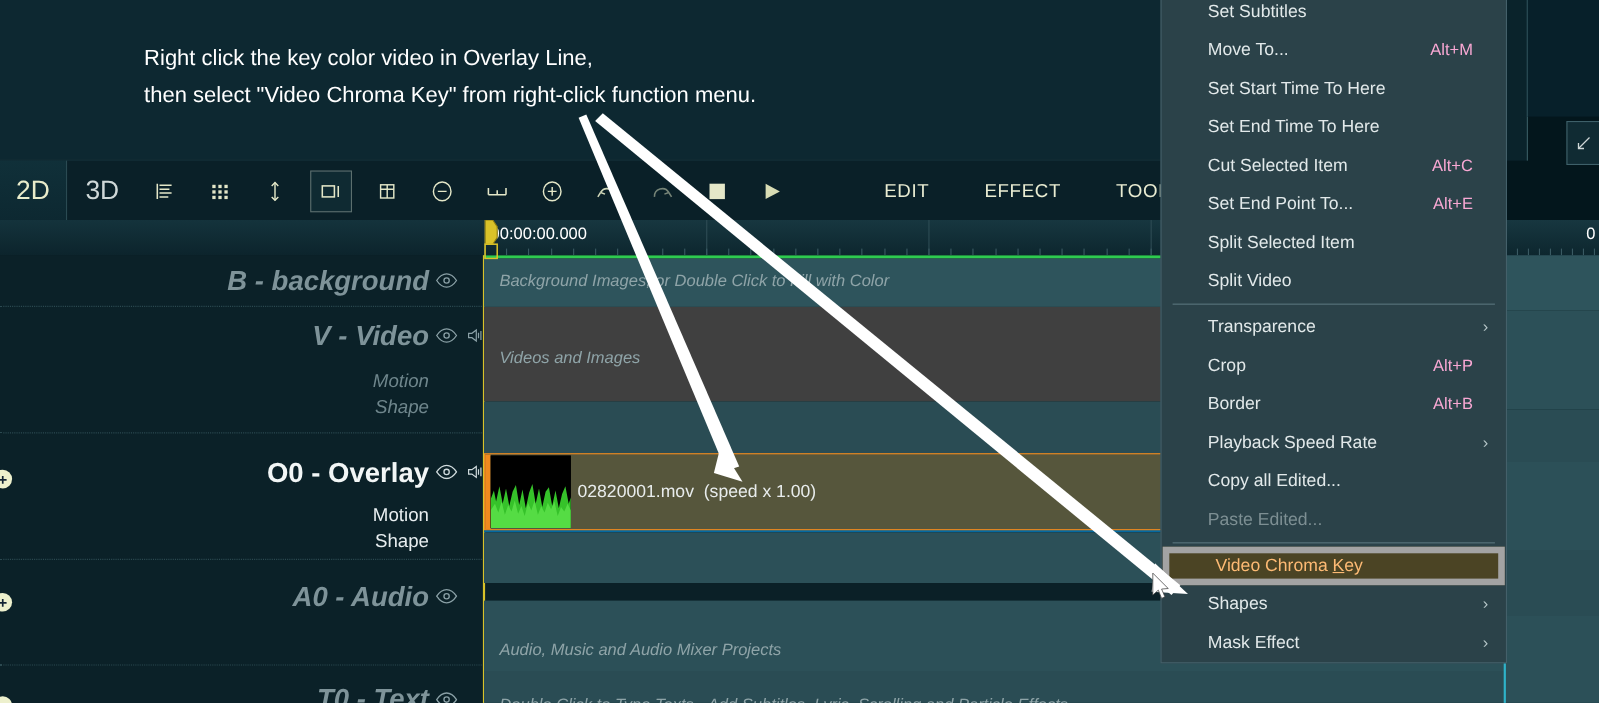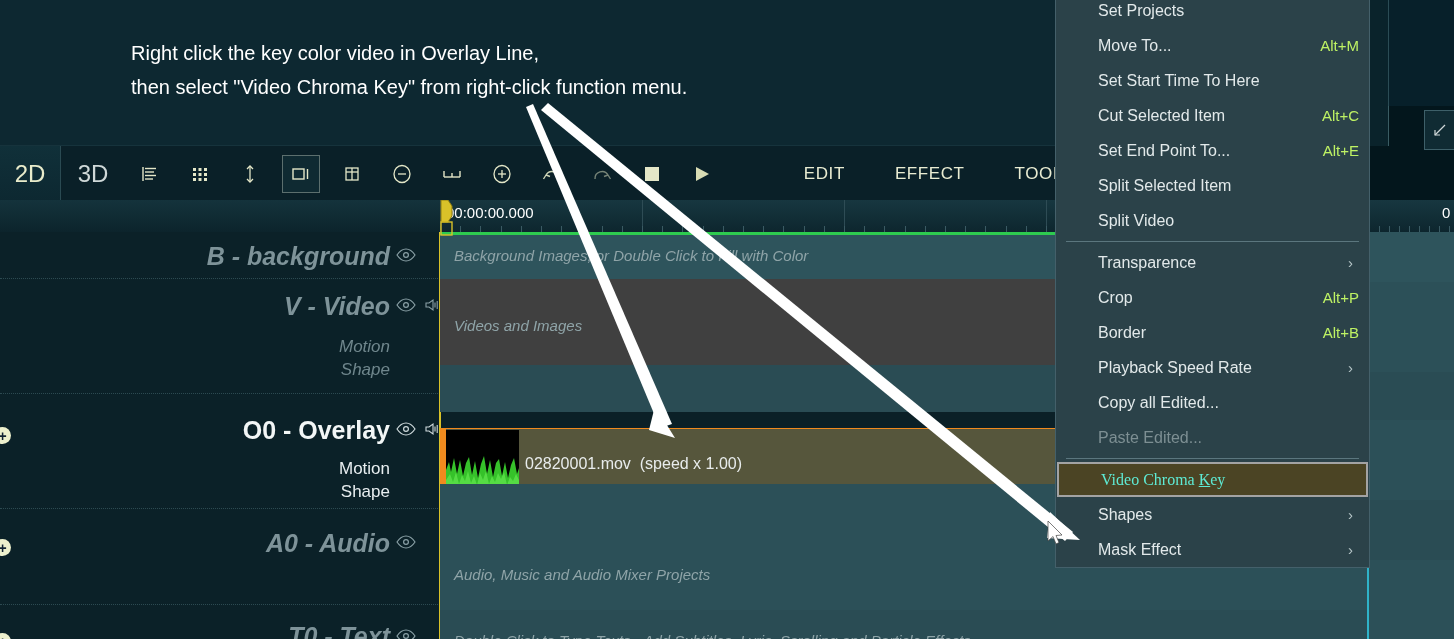--- a/index.html
+++ b/index.html
@@ -149,28 +149,27 @@
     position:absolute;left:1055px;top:-8px;width:313px;
     background:#2b4249;
     border:1px solid #44606a;
     z-index:40;
     font-size:16px;
   }
   .ctx-item{
     position:relative;height:35px;display:flex;align-items:center;
     padding:0 14px 0 42px;color:#e2e9ea;box-sizing:border-box;
   }
-  .ctx-item .acc{position:absolute;right:10px;color:#bef264;font-size:15px;}
+  .ctx-item .acc{position:absolute;right:30px;color:#f9a8d4;font-size:15px;}
   .ctx-item .arw{position:absolute;right:16px;color:#b6c6c8;font-size:15px;}
   .ctx-item.disabled{color:#7d8f93;}
   .ctx-sep{height:1px;background:#5b767e;margin:3px 10px;}
   .ctx-item.hl{
-    background:#4b4424;border:2px solid #a3a3a3;color:#5eead4;
+    background:#4b4424;border:6px solid #a3a3a3;color:#fdba74;
     margin:0 1px;
-    font-family:Liberation Serif, serif;
   }
   .ctx-item.hl u{text-decoration:underline;}
 
   
   #arrows{position:absolute;left:0;top:0;width:1454px;height:639px;pointer-events:none;z-index:50;}
 
   .cursor-ptr{position:absolute;left:1047px;top:520px;z-index:60;}
 </style>
 </head>
 <body>
@@ -463,21 +462,21 @@
     <div class="tl-row" style="top:3px;height:44px;background:#2e545c;">
       <div class="tl-ph" style="top:12px;">Background Images, or Double Click to Fill with Color</div>
     </div>
 
     <div class="tl-row" style="top:47px;height:86px;background:#404040;">
       <div class="tl-ph" style="top:38px;">Videos and Images</div>
     </div>
 
     <div class="tl-row" style="top:133px;height:47px;background:#2a4c54;"></div>
 
-    <div class="tl-row" style="top:196px;height:72px;background:#bef264;text-align:right;">
+    <div class="tl-row" style="top:180px;height:72px;background:#0369a1;text-align:right;">
       <div class="clip" style="left:0;top:0;width:1014px;height:70px;">
         <div class="clip-grip"></div>
         <div class="clip-thumb">
           <svg width="73" height="66" viewBox="0 0 73 66" preserveAspectRatio="none">
             <rect width="73" height="66" fill="#000000"></rect>
             <g fill="#36c22a">
               <path d="M0 66 L0 40 L3 32 L5 42 L8 28 L11 44 L14 30 L17 46 L20 33 L23 27 L26 45 L29 31 L32 48 L35 34 L38 26 L41 44 L44 30 L47 47 L50 33 L53 29 L56 46 L59 32 L62 48 L65 35 L68 28 L71 44 L73 38 L73 66 Z"></path>
             </g>
             <g fill="#5ae049" opacity="0.85">
               <path d="M0 66 L0 50 L4 44 L7 52 L10 42 L13 54 L16 45 L19 51 L22 41 L25 53 L28 46 L31 55 L34 43 L37 50 L40 41 L43 54 L46 46 L49 52 L52 43 L55 49 L58 42 L61 55 L64 47 L67 51 L70 44 L73 50 L73 66 Z"></path>
@@ -486,21 +485,21 @@
         </div>
         <div class="clip-name">
           <span>02820001.mov</span>&nbsp;
           <span>(speed x 1.00)</span>
         </div>
       </div>
     </div>
 
     <div class="tl-row" style="top:252px;height:46px;background:#2c5058;"></div>
 
-    <div class="tl-row" style="top:298px;height:80px;background:#2c5058;text-align:center;">
+    <div class="tl-row" style="top:314px;height:80px;background:#2c5058;text-align:center;">
       <div class="tl-ph" style="top:36px;">Audio, Music and Audio Mixer Projects</div>
     </div>
 
     <div class="tl-row" style="top:378px;height:29px;background:#2a4c54;">
       <div class="tl-ph" style="top:22px;">Double Click to Type Texts - Add Subtitles, Lyric, Scrolling and Particle Effects</div>
     </div>
   </div>
 
   <div class="far-panel"></div>
   <div class="far-box1"></div>
@@ -529,28 +528,31 @@
   <div class="far-track" style="top:282px;height:90px;background:#2c5058;"></div>
   <div class="far-track" style="top:372px;height:48px;background:#2a4c54;"></div>
   <div class="far-track" style="top:420px;height:80px;background:#2c5058;"></div>
   <div class="far-track" style="top:500px;height:60px;background:#2a4c54;"></div>
   <div class="far-track" style="top:560px;height:79px;background:#2c5058;"></div>
 
   <div class="cyan-edge"></div>
 
   <div class="ctx" id="ctxmenu">
       <div class="ctx-item">
-        <span>Set Projects</span>
+        <span>Set Subtitles</span>
       </div>
       <div class="ctx-item">
         <span>Move  To...</span>
         <span class="acc">Alt+M</span>
       </div>
       <div class="ctx-item">
         <span>Set Start Time To Here</span>
+      </div>
+      <div class="ctx-item">
+        <span>Set End Time To Here</span>
       </div>
       <div class="ctx-item">
         <span>Cut Selected Item</span>
         <span class="acc">Alt+C</span>
       </div>
       <div class="ctx-item">
         <span>Set End Point To...</span>
         <span class="acc">Alt+E</span>
       </div>
       <div class="ctx-item">

